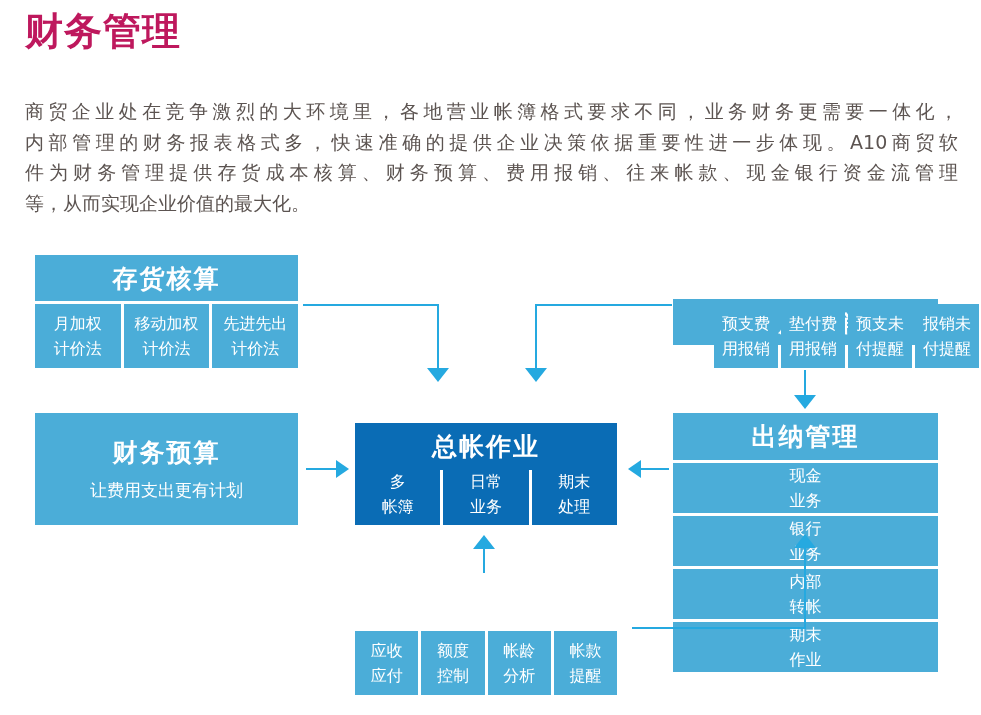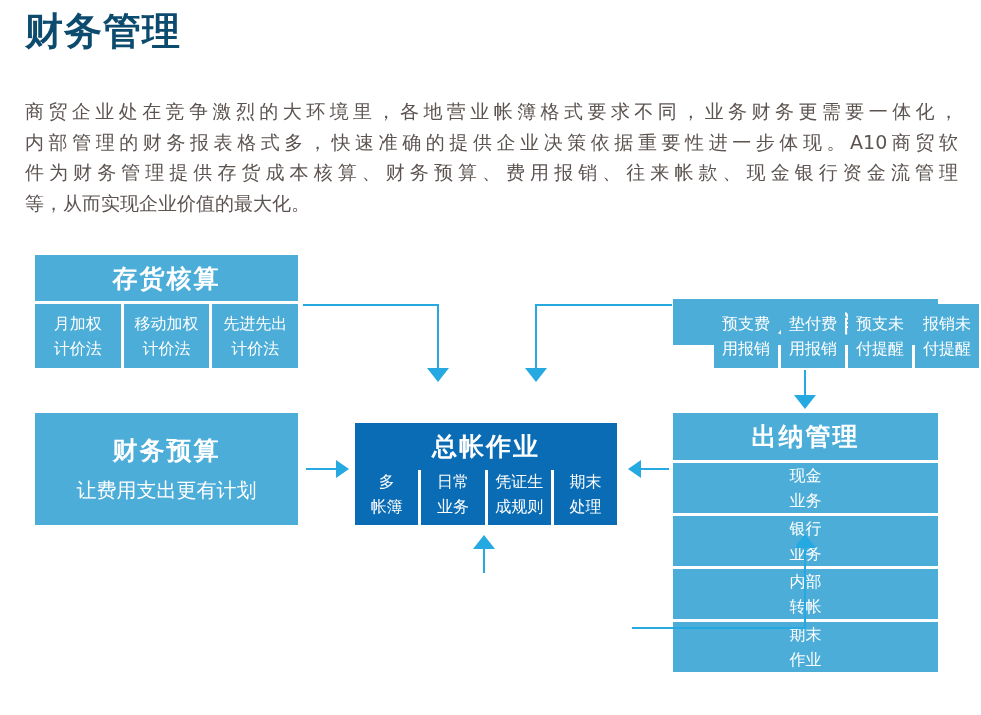--- a/index.html
+++ b/index.html
@@ -1,21 +1,21 @@
 <!DOCTYPE html>
 <html><head>
 <meta charset="utf-8">
 <style>
   html,body { margin:0; padding:0; background:#ffffff; }
   body { width:981px; height:715px; font-family:"DejaVu Sans","Liberation Sans",sans-serif; }
   .page { position:relative; width:981px; height:715px; overflow:hidden; background:#fff; }
 
   .title {
     position:absolute; left:25px; top:6px;
-    font-size:38px; font-weight:bold; color:#0c4a6e; letter-spacing:1px;
+    font-size:38px; font-weight:bold; color:#be185d; letter-spacing:1px;
   }
 
   .intro { position:absolute; left:25px; top:96px; width:933px;
            font-size:19px; color:#5c5451; line-height:30.5px; }
   .intro .jline { text-align:justify; text-align-last:justify; }
   .intro .lline { text-align:left; }
 
   .diagram { position:absolute; left:0; top:248px; width:830px; height:467px; }
 
   .box { position:absolute; background:#4badd8; color:#ffffff; box-sizing:border-box; }
@@ -24,21 +24,21 @@
   .dark { background:#0a6cb5; }
 
   .subrow { position:absolute; display:flex; gap:3px; }
   .sub { flex:1; background:#4badd8; color:#fff; display:flex; flex-direction:column;
          align-items:center; justify-content:center; font-size:16px; line-height:25px;
          text-align:center; }
   .subrow.darkrow .sub { background:#0a6cb5; }
 
   .bigbox { display:flex; flex-direction:column; align-items:center; justify-content:center; gap:10px; }
   .bigbox .bb-title { font-size:25px; font-weight:bold; letter-spacing:2px; }
-  .bigbox .bb-sub { font-size:20px; }
+  .bigbox .bb-sub { font-size:17px; }
 
   
   .aline { position:absolute; background:#25a9e0; }
   .ah { position:absolute; width:0; height:0; }
   .ah-down  { border-left:11px solid transparent; border-right:11px solid transparent; border-top:14px solid #25a9e0; }
   .ah-up    { border-left:11px solid transparent; border-right:11px solid transparent; border-bottom:14px solid #25a9e0; }
   .ah-right { border-top:9px solid transparent; border-bottom:9px solid transparent; border-left:13px solid #25a9e0; }
   .ah-left  { border-top:9px solid transparent; border-bottom:9px solid transparent; border-right:13px solid #25a9e0; }
 </style>
 </head>
@@ -102,24 +102,20 @@
     <div class="subrow darkrow" style="left:355px; top:215px; width:262px; height:62px;">
       <div class="sub">
         <span>多</span>
         <span>帐簿</span>
       </div>
       <div class="sub">
         <span>日常</span>
         <span>业务</span>
       </div>
       <div class="sub">
-        <span>凭证生</span>
-        <span>成规则</span>
-      </div>
-      <div class="sub">
         <span>期末</span>
         <span>处理</span>
       </div>
     </div>
 
     <div class="box hdr" style="left:673px; top:165px; width:265px; height:47px;">出纳管理</div>
     <div class="subrow" style="left:673px; top:215px; width:265px; height:62px;flex-direction:column;">
       <div class="sub">
         <span>现金</span>
         <span>业务</span>
@@ -131,20 +127,38 @@
       <div class="sub">
         <span>内部</span>
         <span>转帐</span>
       </div>
       <div class="sub">
         <span>期末</span>
         <span>作业</span>
       </div>
     </div>
 
+    <div class="subrow" style="left:355px; top:383px; width:262px; height:64px;">
+      <div class="sub">
+        <span>应收</span>
+        <span>应付</span>
+      </div>
+      <div class="sub">
+        <span>额度</span>
+        <span>控制</span>
+      </div>
+      <div class="sub">
+        <span>帐龄</span>
+        <span>分析</span>
+      </div>
+      <div class="sub">
+        <span>帐款</span>
+        <span>提醒</span>
+      </div>
+    </div>
 
     <div>
       <div class="aline" style="left:303px; top:56px; width:136px; height:2px;"></div>
       <div class="aline" style="left:437px; top:56px; width:2px; height:64px;"></div>
       <div class="ah ah-down" style="left:427px; top:120px;"></div>
     </div>
 
     <div>
       <div class="aline" style="left:535px; top:56px; width:137px; height:2px;"></div>
       <div class="aline" style="left:535px; top:56px; width:2px; height:64px;"></div>

